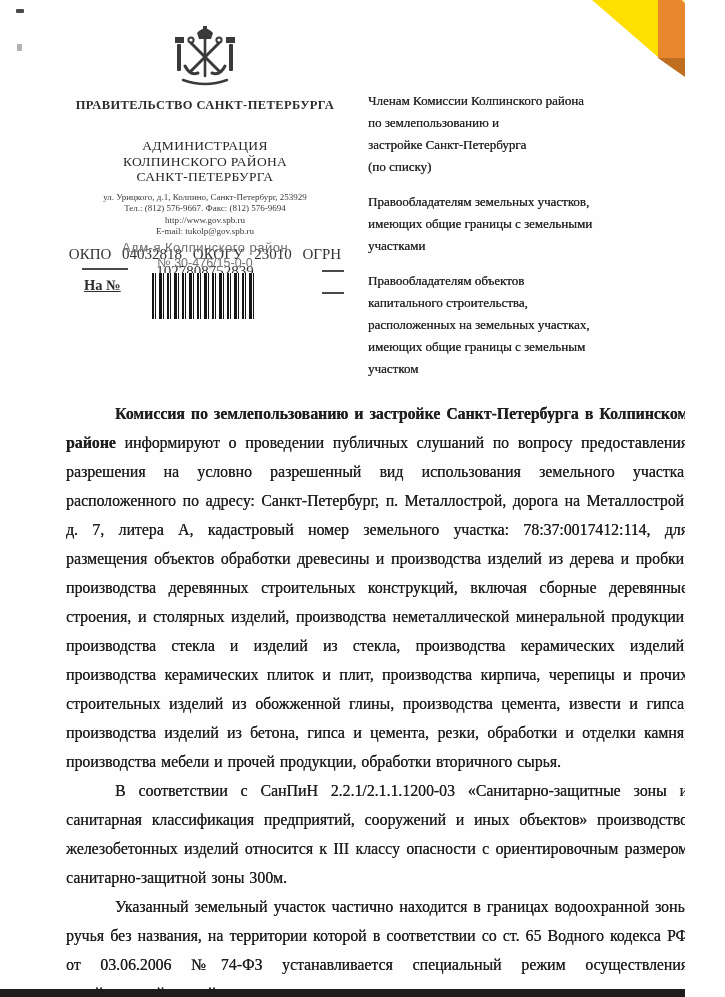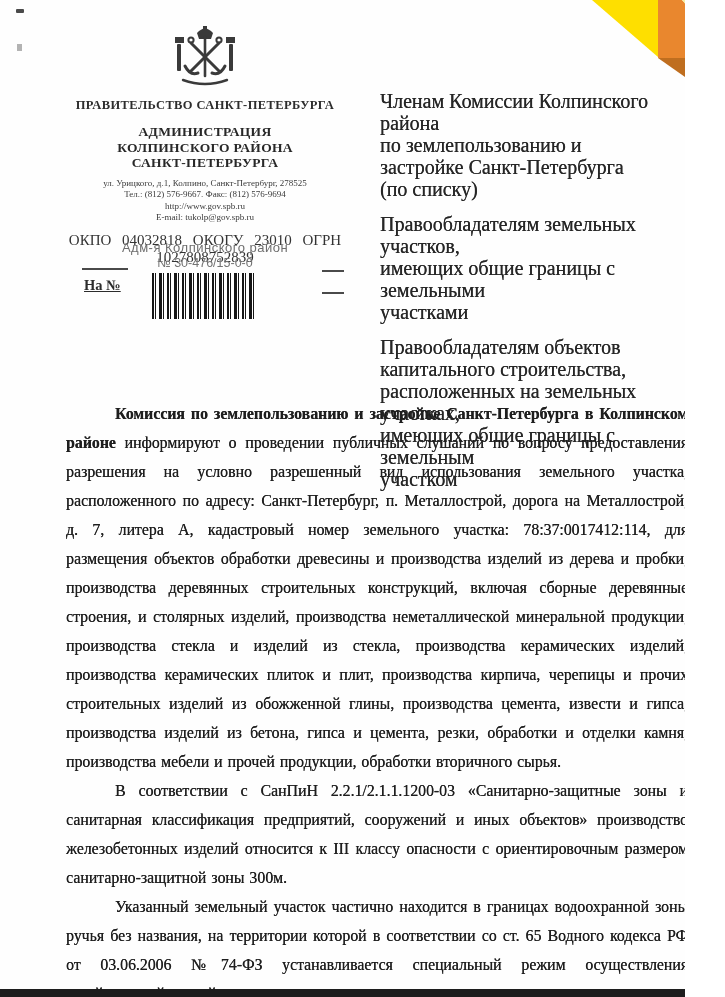--- a/index.html
+++ b/index.html
@@ -5,21 +5,21 @@
   html,body { margin:0; padding:0; background:#ffffff; }
   .page {
     position:relative; width:685px; height:997px; background:#fefefe;
     font-family:"Liberation Serif", serif; color:#222; overflow:hidden;
   }
 
   
   .header-block { position:absolute; left:35px; top:24px; width:340px; text-align:center; }
   .emblem-wrap { height:68px; }
   .gov-title { font-size:12.5px; font-weight:bold; letter-spacing:0.4px; color:#2d2d2d; margin-top:6px; }
-  .admin-title { font-size:13.5px; font-weight:bold; line-height:15.5px; margin-top:11px;
+  .admin-title { font-size:13.5px; font-weight:normal; line-height:15.5px; margin-top:25px;
                  white-space:pre-line; color:#282828; letter-spacing:0.3px; }
   .contact-line { font-size:9px; line-height:11.5px; color:#3a3a3a; }
   .contact-block { margin-top:7px; }
   .registry { font-size:15px; margin-top:8px; color:#333; word-spacing:7px; }
 
   
   .stamp { position:absolute; left:115px; top:240px; width:180px; text-align:center;
            font-family:"Liberation Sans", sans-serif; color:#6e6e6e; }
   .stamp-org   { font-size:13px; letter-spacing:0.5px; }
   .stamp-number{ font-size:12.5px; margin-top:1px; color:#737373; }
@@ -30,22 +30,22 @@
       #161616 3px, #161616 4px, #fff 4px, #fff 7px,
       #161616 7px, #161616 10px, #fff 10px, #fff 11px,
       #161616 11px, #161616 12px, #fff 12px, #fff 15px); }
   .ref-label { position:absolute; left:84px; top:277px; font-size:14.5px; font-weight:bold; color:#2c2c2c;text-decoration:underline; }
   .dash { position:absolute; background:#4a4a4a; }
   #dash-left { left:82px;  top:268px; width:46px; height:2px; }
   #dash-r1   { left:322px; top:270px; width:22px; height:2px; }
   #dash-r2   { left:322px; top:292px; width:22px; height:2px; }
 
   
-  .recipients { position:absolute; left:380px; top:90px; width:330px;
-    font-size:20px; line-height:22px; color:#262626; text-shadow:0.2px 0 0 #3a3a3a; }
+  .recipients { position:absolute; left:368px; top:90px; width:330px;
+    font-size:13px; line-height:22px; color:#262626; text-shadow:0.2px 0 0 #3a3a3a; }
   .recipient { white-space:pre-line; margin:0 0 13px 0; }
 
   
   .body-text { position:absolute; left:66px; top:399px; width:622px;
     font-size:15.8px; line-height:29px; text-align:justify; color:#1e1e1e;
     word-spacing:1px; text-shadow:0.25px 0 0 #2e2e2e; }
   .body-text p { margin:0; text-indent:49px; }
   .lead { font-weight:bold; }
 
   
@@ -98,21 +98,21 @@
           <path d="M35 13 L35 52" stroke-width="2.6"></path>
           <path d="M13 56 Q35 64 57 56" stroke-width="2.4"></path>
         </g>
       </svg>
     </div>
     <div class="gov-title">ПРАВИТЕЛЬСТВО САНКТ-ПЕТЕРБУРГА</div>
     <div class="admin-title">АДМИНИСТРАЦИЯ
 КОЛПИНСКОГО РАЙОНА
 САНКТ-ПЕТЕРБУРГА</div>
     <div class="contact-block">
-      <div class="contact-line">ул. Урицкого, д.1, Колпино, Санкт-Петербург, 278525</div>
+      <div class="contact-line">ул. Урицкого, д.1, Колпино, Санкт-Петербург, 253929</div>
       <div class="contact-line">Тел.: (812) 576-9667. Факс: (812) 576-9694</div>
       <div class="contact-line">http://www.gov.spb.ru</div>
       <div class="contact-line">E-mail: tukolp@gov.spb.ru</div>
     </div>
     <div class="registry">ОКПО 04032818  ОКОГУ 23010  ОГРН 1027808752839</div>
   </div>
 
   <div class="stamp">
     <div class="stamp-org">Адм-я Колпинского район</div>
     <div class="stamp-number">№ 30-476/15-0-0</div>

